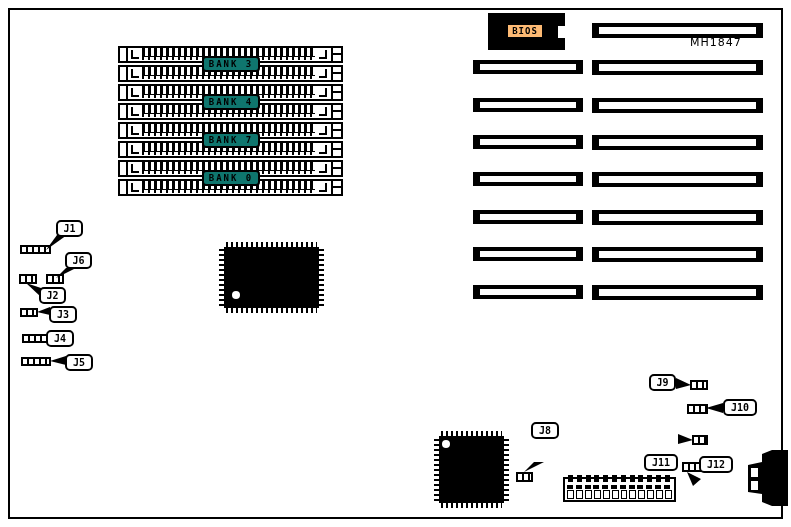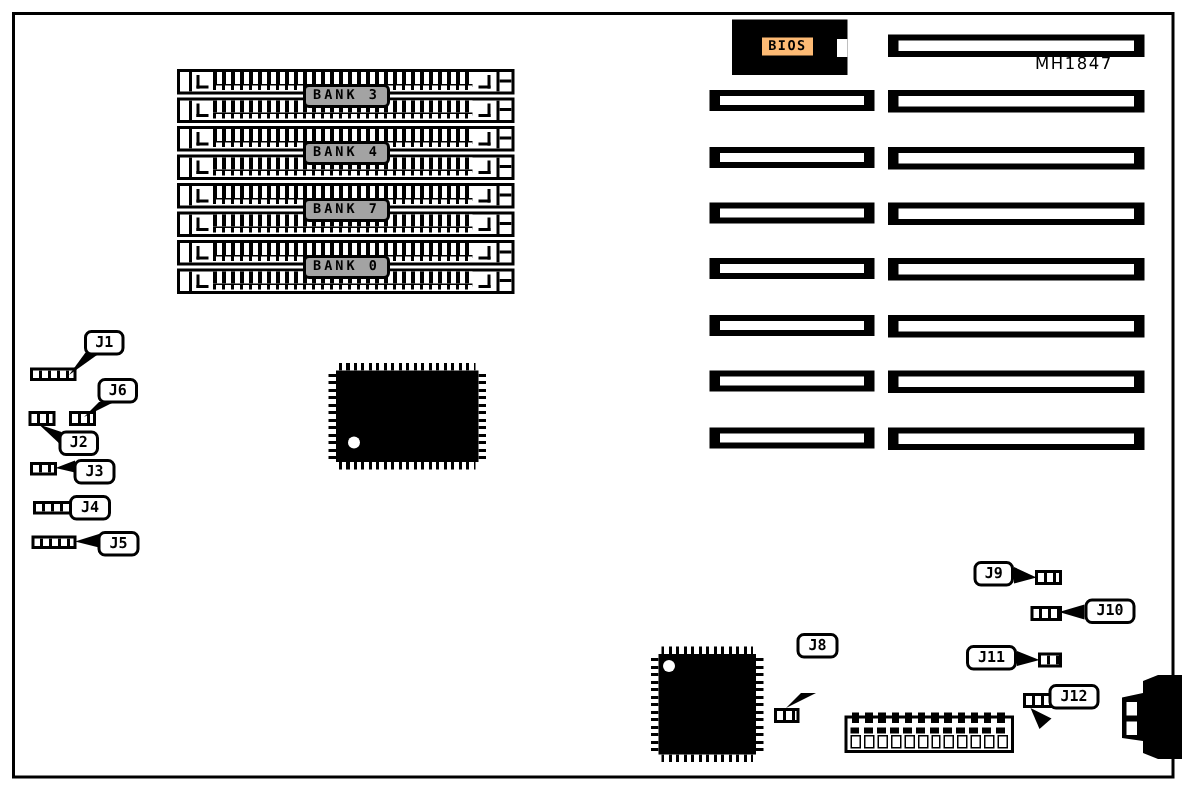--- a/index.html
+++ b/index.html
@@ -14,21 +14,21 @@
   .socket .latch{position:absolute;top:2px;width:6px;height:7px;border:2px solid #000;
                  border-top:none;border-right:none;background:#fff}
   .socket .latch.r{border:2px solid #000;border-top:none;border-left:none}
   .socket .comb{position:absolute;left:22px;right:26px;top:0;height:8px;border-bottom:2px solid #000;
                 background:repeating-linear-gradient(90deg,#000 0 3px,#fff 3px 6px)}
   .socket .combb{position:absolute;left:22px;right:26px;bottom:1px;height:3px;
                  background:repeating-linear-gradient(90deg,#000 0 2px,#fff 2px 6px)}
   .socket .hdiv{position:absolute;right:0;width:8px;top:5px;height:2px;background:#000}
 
   .banklab{position:absolute;left:202px;width:54px;height:12px;border:2px solid #000;border-radius:4px;
-           background:#a3a3a3;z-index:3;text-align:center;letter-spacing:2px;
+           background:#0f766e;z-index:3;text-align:center;letter-spacing:2px;
            font:bold 9px "DejaVu Sans Mono",monospace;line-height:12px}
 
   
   .slot{position:absolute;background:#000;z-index:1}
   .slot i{position:absolute;left:7px;right:7px;top:4px;bottom:4px;background:#fff}
 
   
   .qfp{position:absolute;z-index:1}
   .qfp .pt,.qfp .pb{position:absolute;left:7px;right:7px;height:5px;
         background:repeating-linear-gradient(90deg,#000 0 2px,transparent 2px 5px)}
@@ -273,21 +273,21 @@
 
   <div class="callout" style="left:56px;top:220px;width:23px">J1</div>
   <div class="callout" style="left:65px;top:252px;width:23px">J6</div>
   <div class="callout" style="left:39px;top:287px;width:23px">J2</div>
   <div class="callout" style="left:49px;top:306px;width:24px">J3</div>
   <div class="callout" style="left:46px;top:330px;width:24px">J4</div>
   <div class="callout" style="left:65px;top:354px;width:24px">J5</div>
   <div class="callout" style="left:531px;top:422px;width:24px">J8</div>
   <div class="callout" style="left:649px;top:374px;width:23px">J9</div>
   <div class="callout" style="left:723px;top:399px;width:30px">J10</div>
-  <div class="callout" style="left:644px;top:430px;width:30px">J11</div>
+  <div class="callout" style="left:644px;top:454px;width:30px">J11</div>
   <div class="callout" style="left:699px;top:456px;width:30px">J12</div>
 
   <div class="pwr">
     <div class="pins"></div>
     <div class="dash"></div>
     <div class="cells">
       <i></i>
         <i></i>
         <i></i>
         <i></i>

